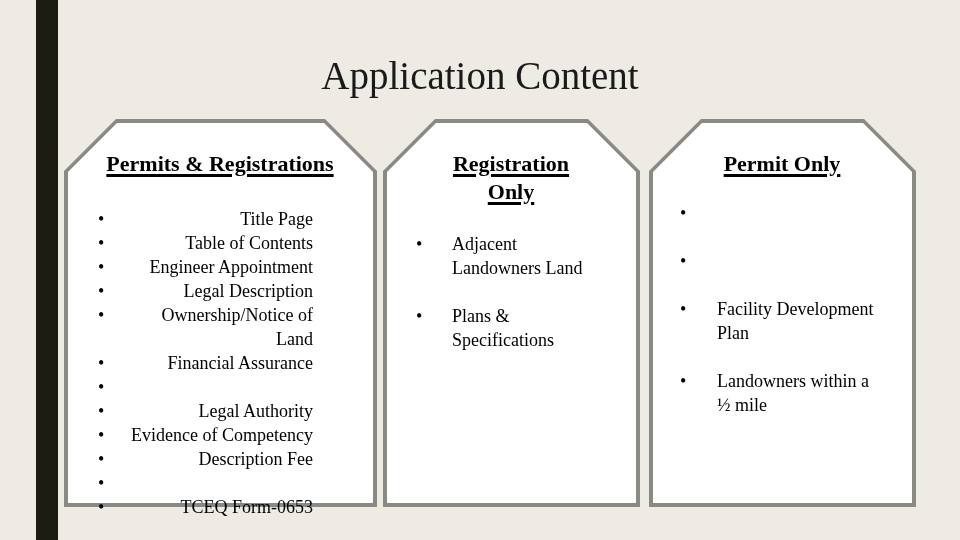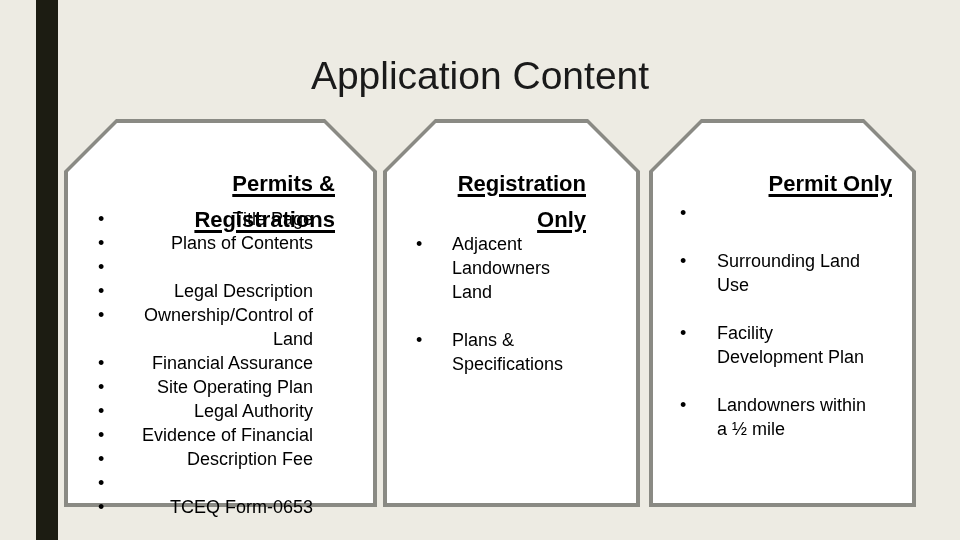--- a/index.html
+++ b/index.html
@@ -3,21 +3,21 @@
 <meta charset="utf-8">
 <style>
   :root{
     --background:#edebe3; --bar:#1c1c12; --card_border:#8a8a84;
     --card_fill:#ffffff; --text:#000000; --title:#1a1a1a;
   }
   html,body{margin:0;padding:0;}
   .slide{
     position:relative; width:960px; height:540px; overflow:hidden;
     background:var(--background);
-    font-family:Liberation Sans, sans-serif;
+    font-family:Liberation Serif, serif;
     color:var(--text);
   }
   .accent-bar{
     position:absolute; left:36px; top:0; width:22px; height:540px;
     background:var(--bar);
   }
   .slide-title{
     position:absolute; top:53px; left:0; width:100%;
     text-align:center; font-size:39px; line-height:46px; font-weight:400;
     color:var(--title); margin:0;
@@ -32,22 +32,22 @@
   .card::after{
     content:""; position:absolute; inset:4px;
     background:var(--card_fill);
     clip-path:polygon(49px 0, calc(100% - 49px) 0, 100% 49px, 100% 100%, 0 100%, 0 49px);
   }
   .card.c1{left:64px;  width:313px;}
   .card.c2{left:383px; width:257px;}
   .card.c3{left:649px; width:267px;}
 
   .card-head{
-    position:absolute; top:166px; text-align:right;
-    font-size:22px; line-height:36px; font-weight:bold;
+    position:absolute; top:150px; text-align:center;
+    font-size:22px; line-height:28px; font-weight:bold;
     text-decoration:underline; text-decoration-thickness:2.5px; text-underline-offset:3px;
     z-index:2; margin:0;
   }
   .card-head.h1{left:105px; width:230px;}
   .card-head.h2{left:436px; width:150px;}
   .card-head.h3{left:672px; width:220px;}
 
   .card-list{
     position:absolute; font-size:18px; line-height:24px; z-index:2;
   }
@@ -87,48 +87,48 @@
   <h2 class="card-head h2">Registration Only</h2>
   <h2 class="card-head h3">Permit Only</h2>
 
   <div class="card-list l1">
       <div class="li">
         <span class="bullet">•</span>
         <span class="li-text">Title Page</span>
       </div>
       <div class="li">
         <span class="bullet">•</span>
-        <span class="li-text">Plans of Contents</span>
+        <span class="li-text">Table of Contents</span>
       </div>
       <div class="li">
         <span class="bullet">•</span>
+        <span class="li-text">Engineer Appointment</span>
       </div>
       <div class="li">
         <span class="bullet">•</span>
         <span class="li-text">Legal Description</span>
       </div>
       <div class="li">
         <span class="bullet">•</span>
-        <span class="li-text">Ownership/Control of Land</span>
+        <span class="li-text">Ownership/Notice of Land</span>
       </div>
       <div class="li">
         <span class="bullet">•</span>
         <span class="li-text">Financial Assurance</span>
       </div>
       <div class="li">
         <span class="bullet">•</span>
-        <span class="li-text">Site Operating Plan</span>
       </div>
       <div class="li">
         <span class="bullet">•</span>
         <span class="li-text">Legal Authority</span>
       </div>
       <div class="li">
         <span class="bullet">•</span>
-        <span class="li-text">Evidence of Financial</span>
+        <span class="li-text">Evidence of Competency</span>
       </div>
       <div class="li">
         <span class="bullet">•</span>
         <span class="li-text">Description Fee</span>
       </div>
       <div class="li">
         <span class="bullet">•</span>
       </div>
       <div class="li">
         <span class="bullet">•</span>
@@ -144,21 +144,20 @@
         <span class="bullet">•</span>
         <span class="li-text">Plans &amp; Specifications</span>
       </div>
     </div>
   <div class="card-list l3">
       <div class="li">
         <span class="bullet">•</span>
       </div>
       <div class="li">
         <span class="bullet">•</span>
-        <span class="li-text">Surrounding Land Use</span>
       </div>
       <div class="li">
         <span class="bullet">•</span>
         <span class="li-text">Facility Development Plan</span>
       </div>
       <div class="li">
         <span class="bullet">•</span>
         <span class="li-text">Landowners within a ½ mile</span>
       </div>
     </div>

